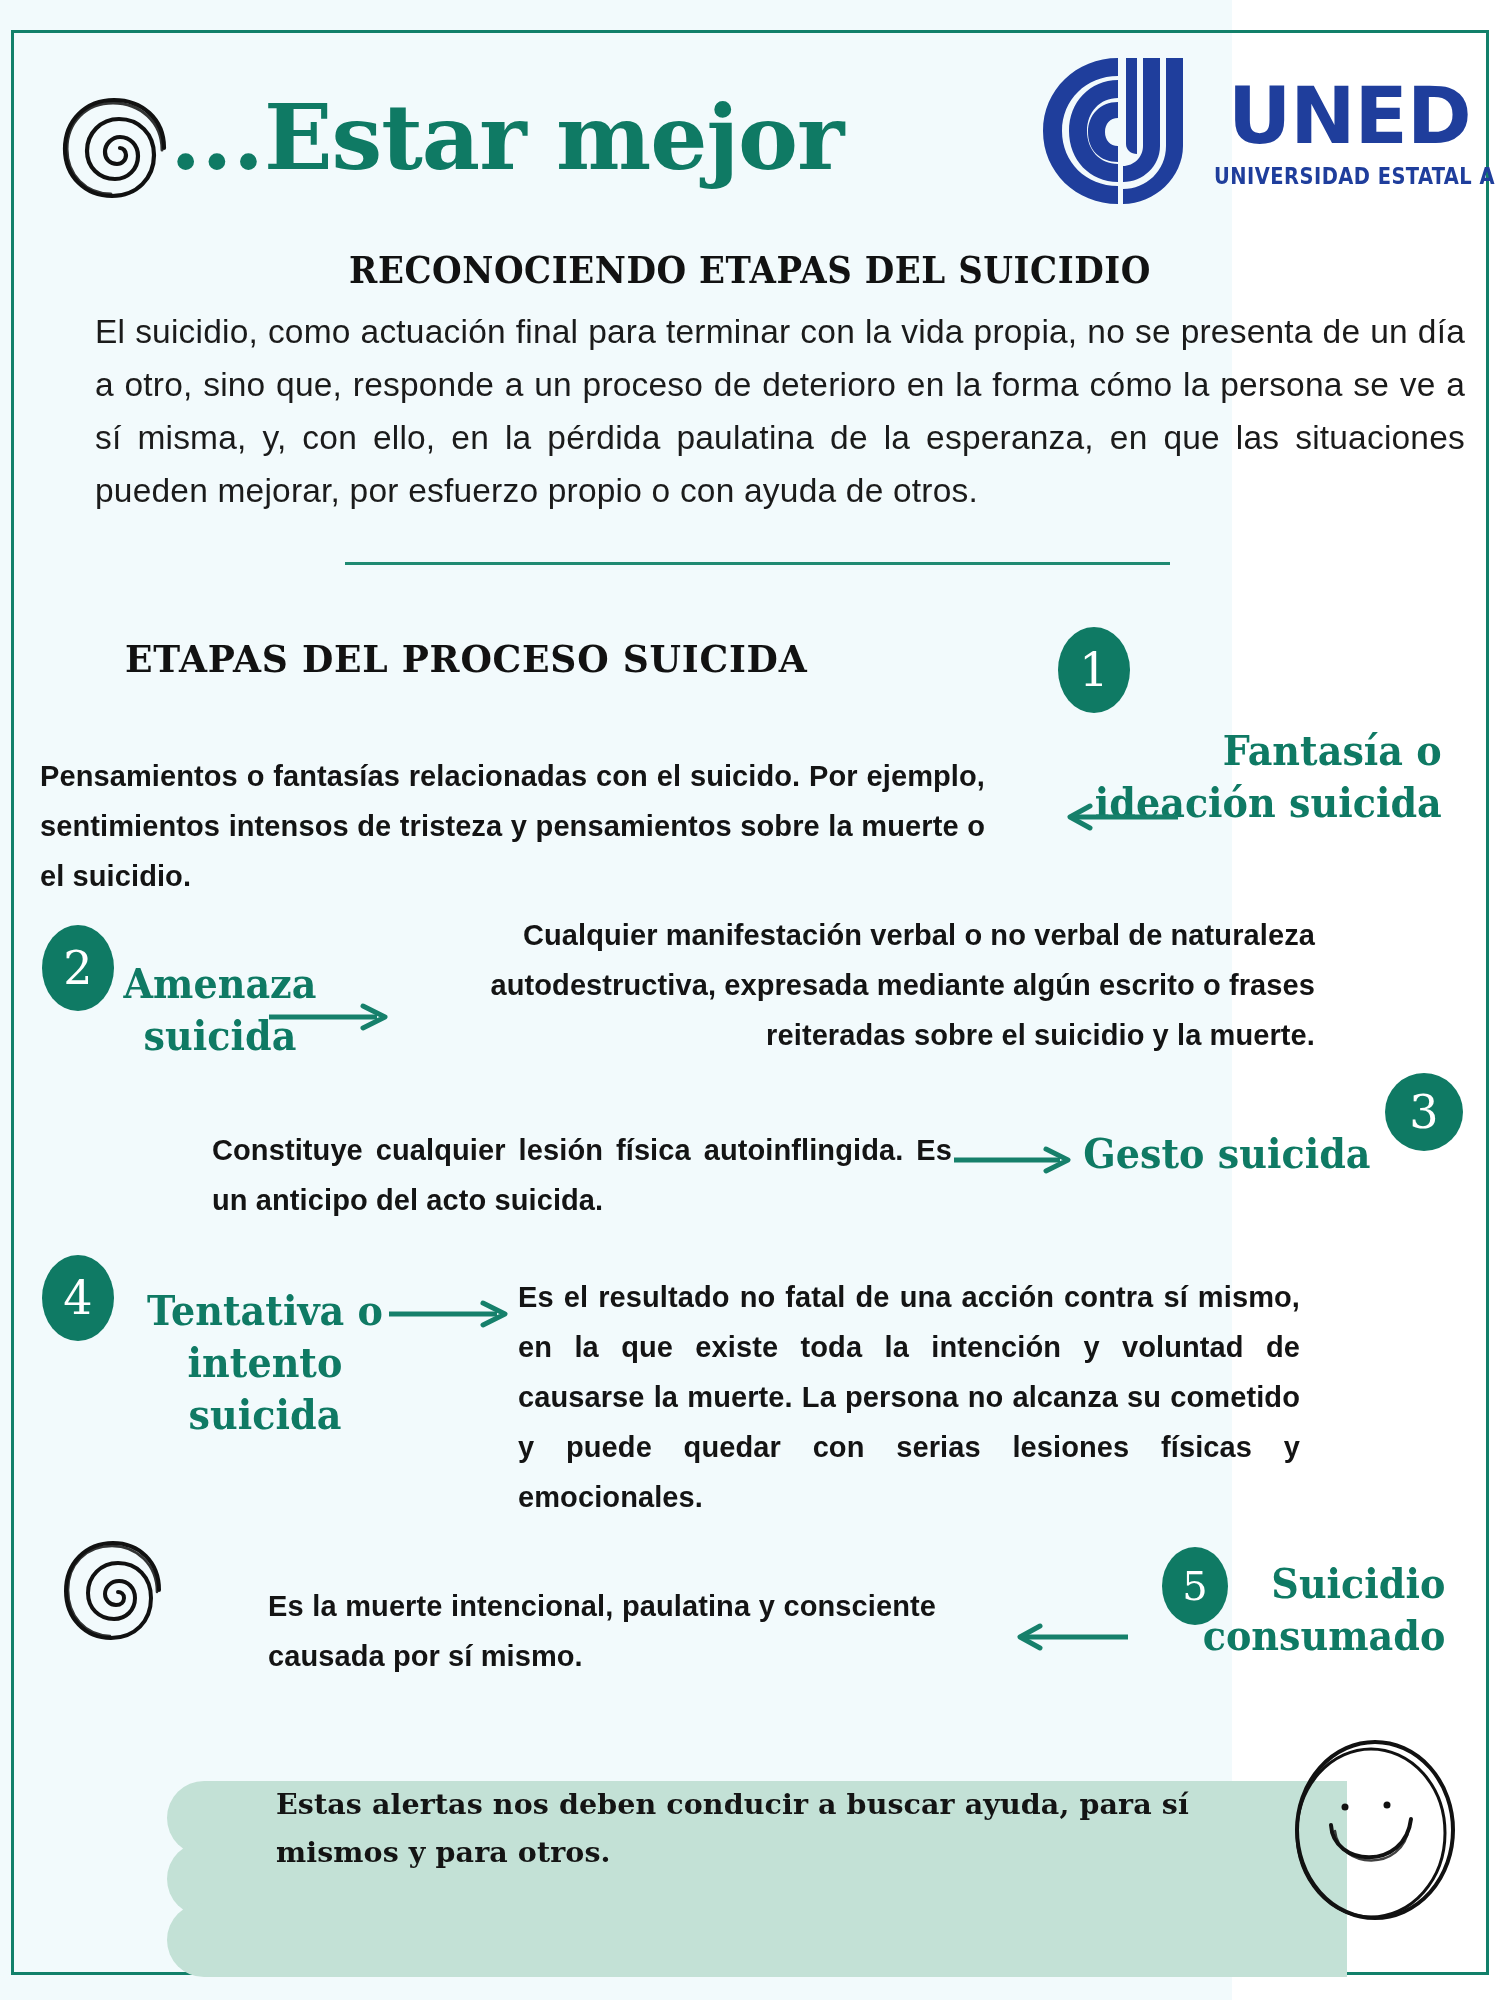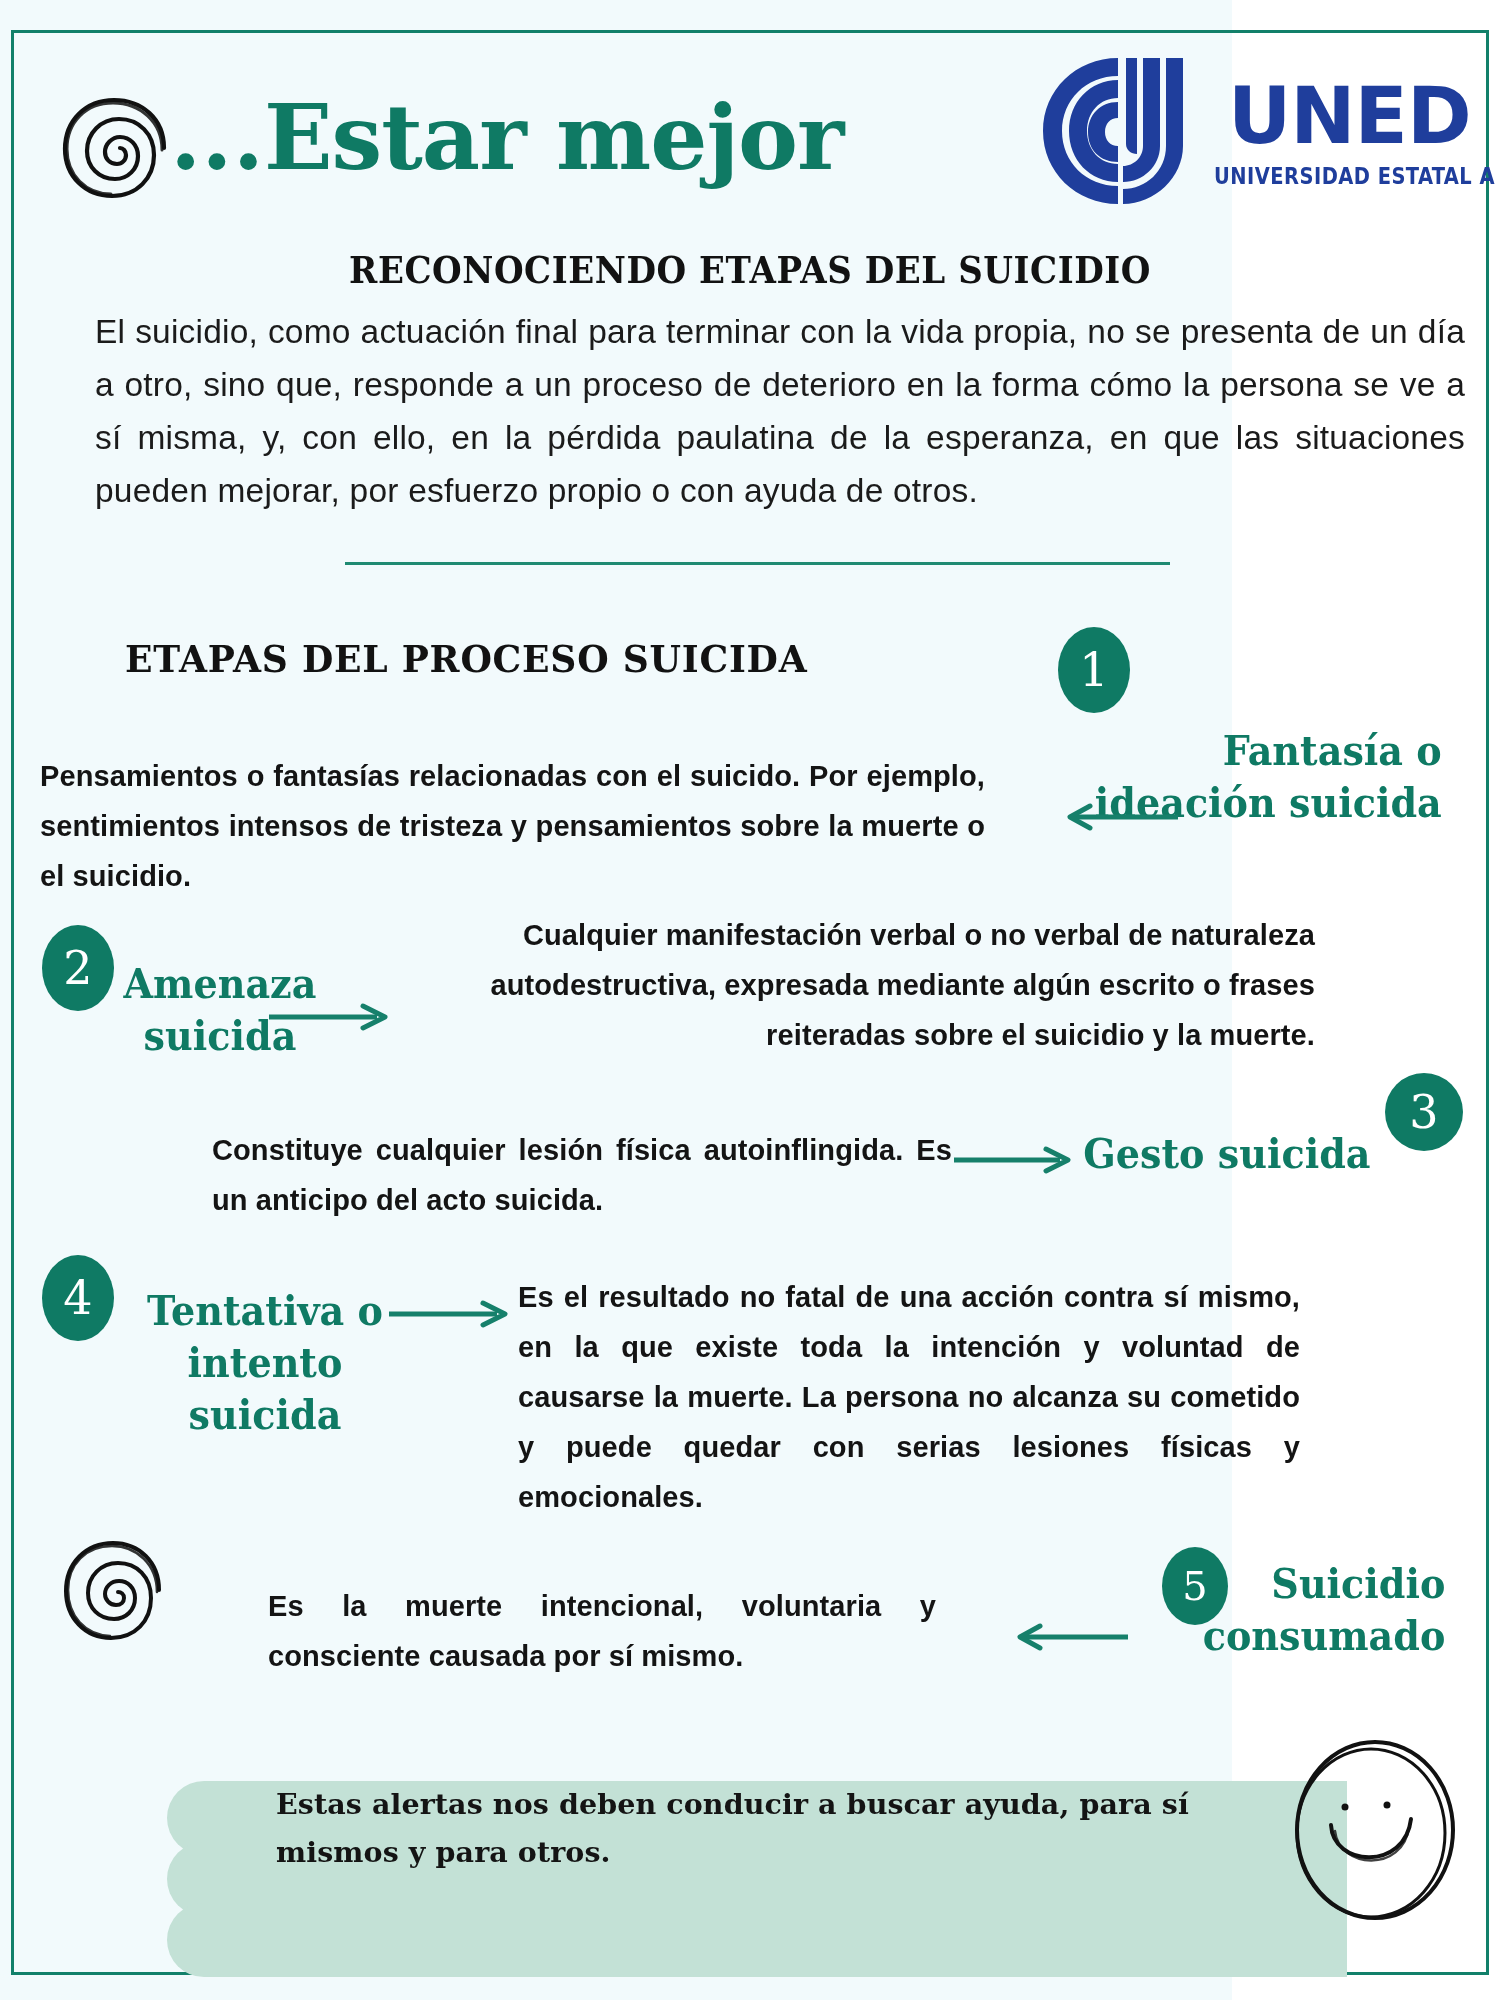--- a/index.html
+++ b/index.html
@@ -324,21 +324,21 @@
     <path d="M102 64 C102 37 82 18 57 18 C31 18 13 36 13 62 C13 88 30 107 55 108" fill="none" stroke="#111111" stroke-width="2.6" stroke-linecap="round" opacity="0.85"></path>
   </svg>
   <div class="badge" style="left:1162px; top:1547px; width:66px; height:78px; font-size:40px;">
     <span>5</span>
   </div>
   <div class="stage-label" style="left:1180px; top:1558px; width:275px; text-align:right;">Suicidio consumado</div>
   <svg class="arrow" style="left:1010px; top:1620px; width:122px; height:34px;" viewBox="0 0 122 34">
     <line x1="118" y1="17" x2="14" y2="17" stroke="#16806b" stroke-width="5"></line>
     <polyline points="30,6 10,17 30,28" fill="none" stroke="#16806b" stroke-width="5" stroke-linecap="round" stroke-linejoin="round"></polyline>
   </svg>
-  <div class="stage-body" style="left:268px; top:1581px; width:668px;">Es la muerte intencional, voluntaria y consciente causada por sí mismo.</div>
+  <div class="stage-body" style="left:268px; top:1581px; width:668px;">Es la muerte intencional, paulatina y consciente causada por sí mismo.</div>
 
   <div class="blob blob-a"></div>
   <div class="blob blob-b"></div>
   <div class="blob blob-c"></div>
   <div class="blob blob-fill"></div>
 
   <div class="footer-text">
     <div>Estas alertas nos deben conducir a buscar ayuda, para sí mismos y para otros.</div>
   </div>
 

